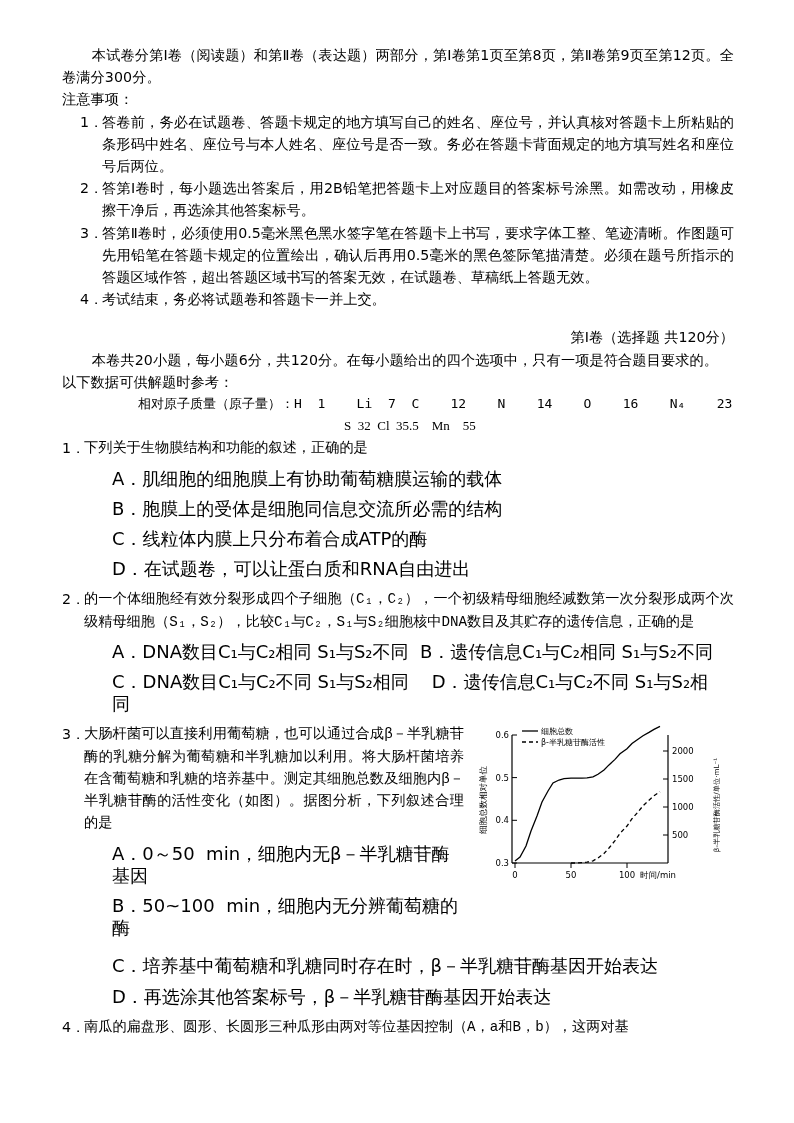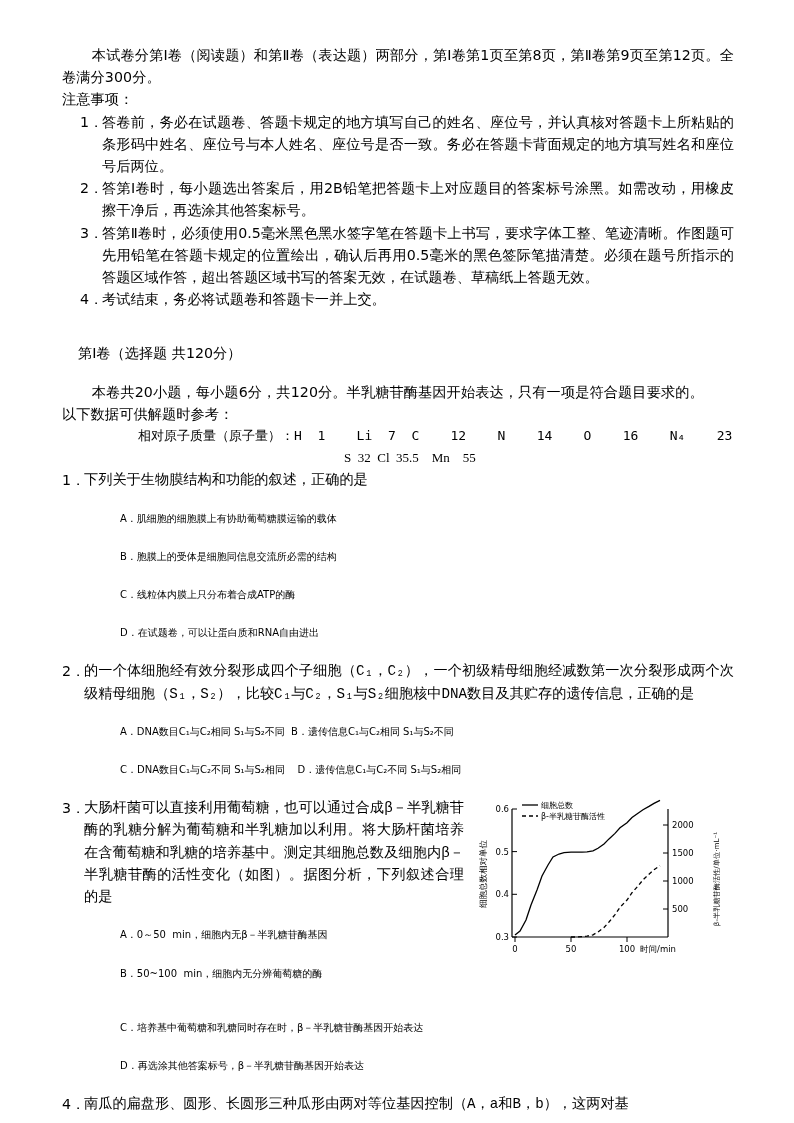--- a/index.html
+++ b/index.html
@@ -65,24 +65,24 @@
     text-align: left;
     white-space: nowrap;
   }
   .notice-item .txt {
     flex: 1 1 auto;
     text-align: justify;
   }
 
   
   .section-head {
-    text-align: left;
-    font-size: 14.2px;
-    line-height: 22.2px;
-    margin: 16px;
+    text-align: right;
+    font-size: 14.2px;
+    line-height: 22.2px;
+    margin: 0;
     padding-top: 16px;
   }
 
   
   .atomic-line {
     font-size: 13px;
     line-height: 22.2px;
     margin: 0;
     white-space: pre;
     font-family: "DejaVu Sans Mono", "Liberation Mono", monospace;
@@ -99,23 +99,23 @@
   }
   .q-row { display: flex; }
   .q-row .q-num {
     flex: 0 0 auto;
     width: 22px;
     white-space: nowrap;
   }
   .q-row .q-body { flex: 1 1 auto; text-align: justify; font-family: Liberation Mono, monospace; }
 
   .opt {
-    font-size: 10px;
-    line-height: 22.2px;
-    margin: 16px;
+    font-size: 18px;
+    line-height: 22.2px;
+    margin: 8px;
     padding-left: 42px;
     white-space: pre-wrap;
   }
 
   
   .q3-wrap { position: relative; }
   .figure-box {
     float: right;
     width: 262px;
     height: 168px;
@@ -147,21 +147,21 @@
     <div class="notice-item">
       <span class="num">3．</span>
       <span class="txt">答第Ⅱ卷时，必须使用0.5毫米黑色黑水签字笔在答题卡上书写，要求字体工整、笔迹清晰。作图题可先用铅笔在答题卡规定的位置绘出，确认后再用0.5毫米的黑色签际笔描清楚。必须在题号所指示的答题区域作答，超出答题区域书写的答案无效，在试题卷、草稿纸上答题无效。</span>
     </div>
     <div class="notice-item">
       <span class="num">4．</span>
       <span class="txt">考试结束，务必将试题卷和答题卡一并上交。</span>
     </div>
 
     <p class="section-head">第Ⅰ卷（选择题 共120分）</p>
-    <p class="para indent2">本卷共20小题，每小题6分，共120分。半乳糖苷酶基因开始表达，只有一项是符合题目要求的。</p>
+    <p class="para indent2">本卷共20小题，每小题6分，共120分。在每小题给出的四个选项中，只有一项是符合题目要求的。</p>
     <p class="para">以下数据可供解题时参考：</p>
 
     <p class="atomic-line l1"><span class="atomic-cn">相对原子质量（原子量）：</span><span>H  1    Li  7  C    12    N    14    O    16    N₄    23</span></p>
     <p class="atomic-line l2">S  32  Cl  35.5    Mn    55</p>
 
     <div class="q q-row">
       <span class="q-num">1．</span>
       <span class="q-body">下列关于生物膜结构和功能的叙述，正确的是</span>
     </div>
     <p class="opt">A．肌细胞的细胞膜上有协助葡萄糖膜运输的载体</p>

